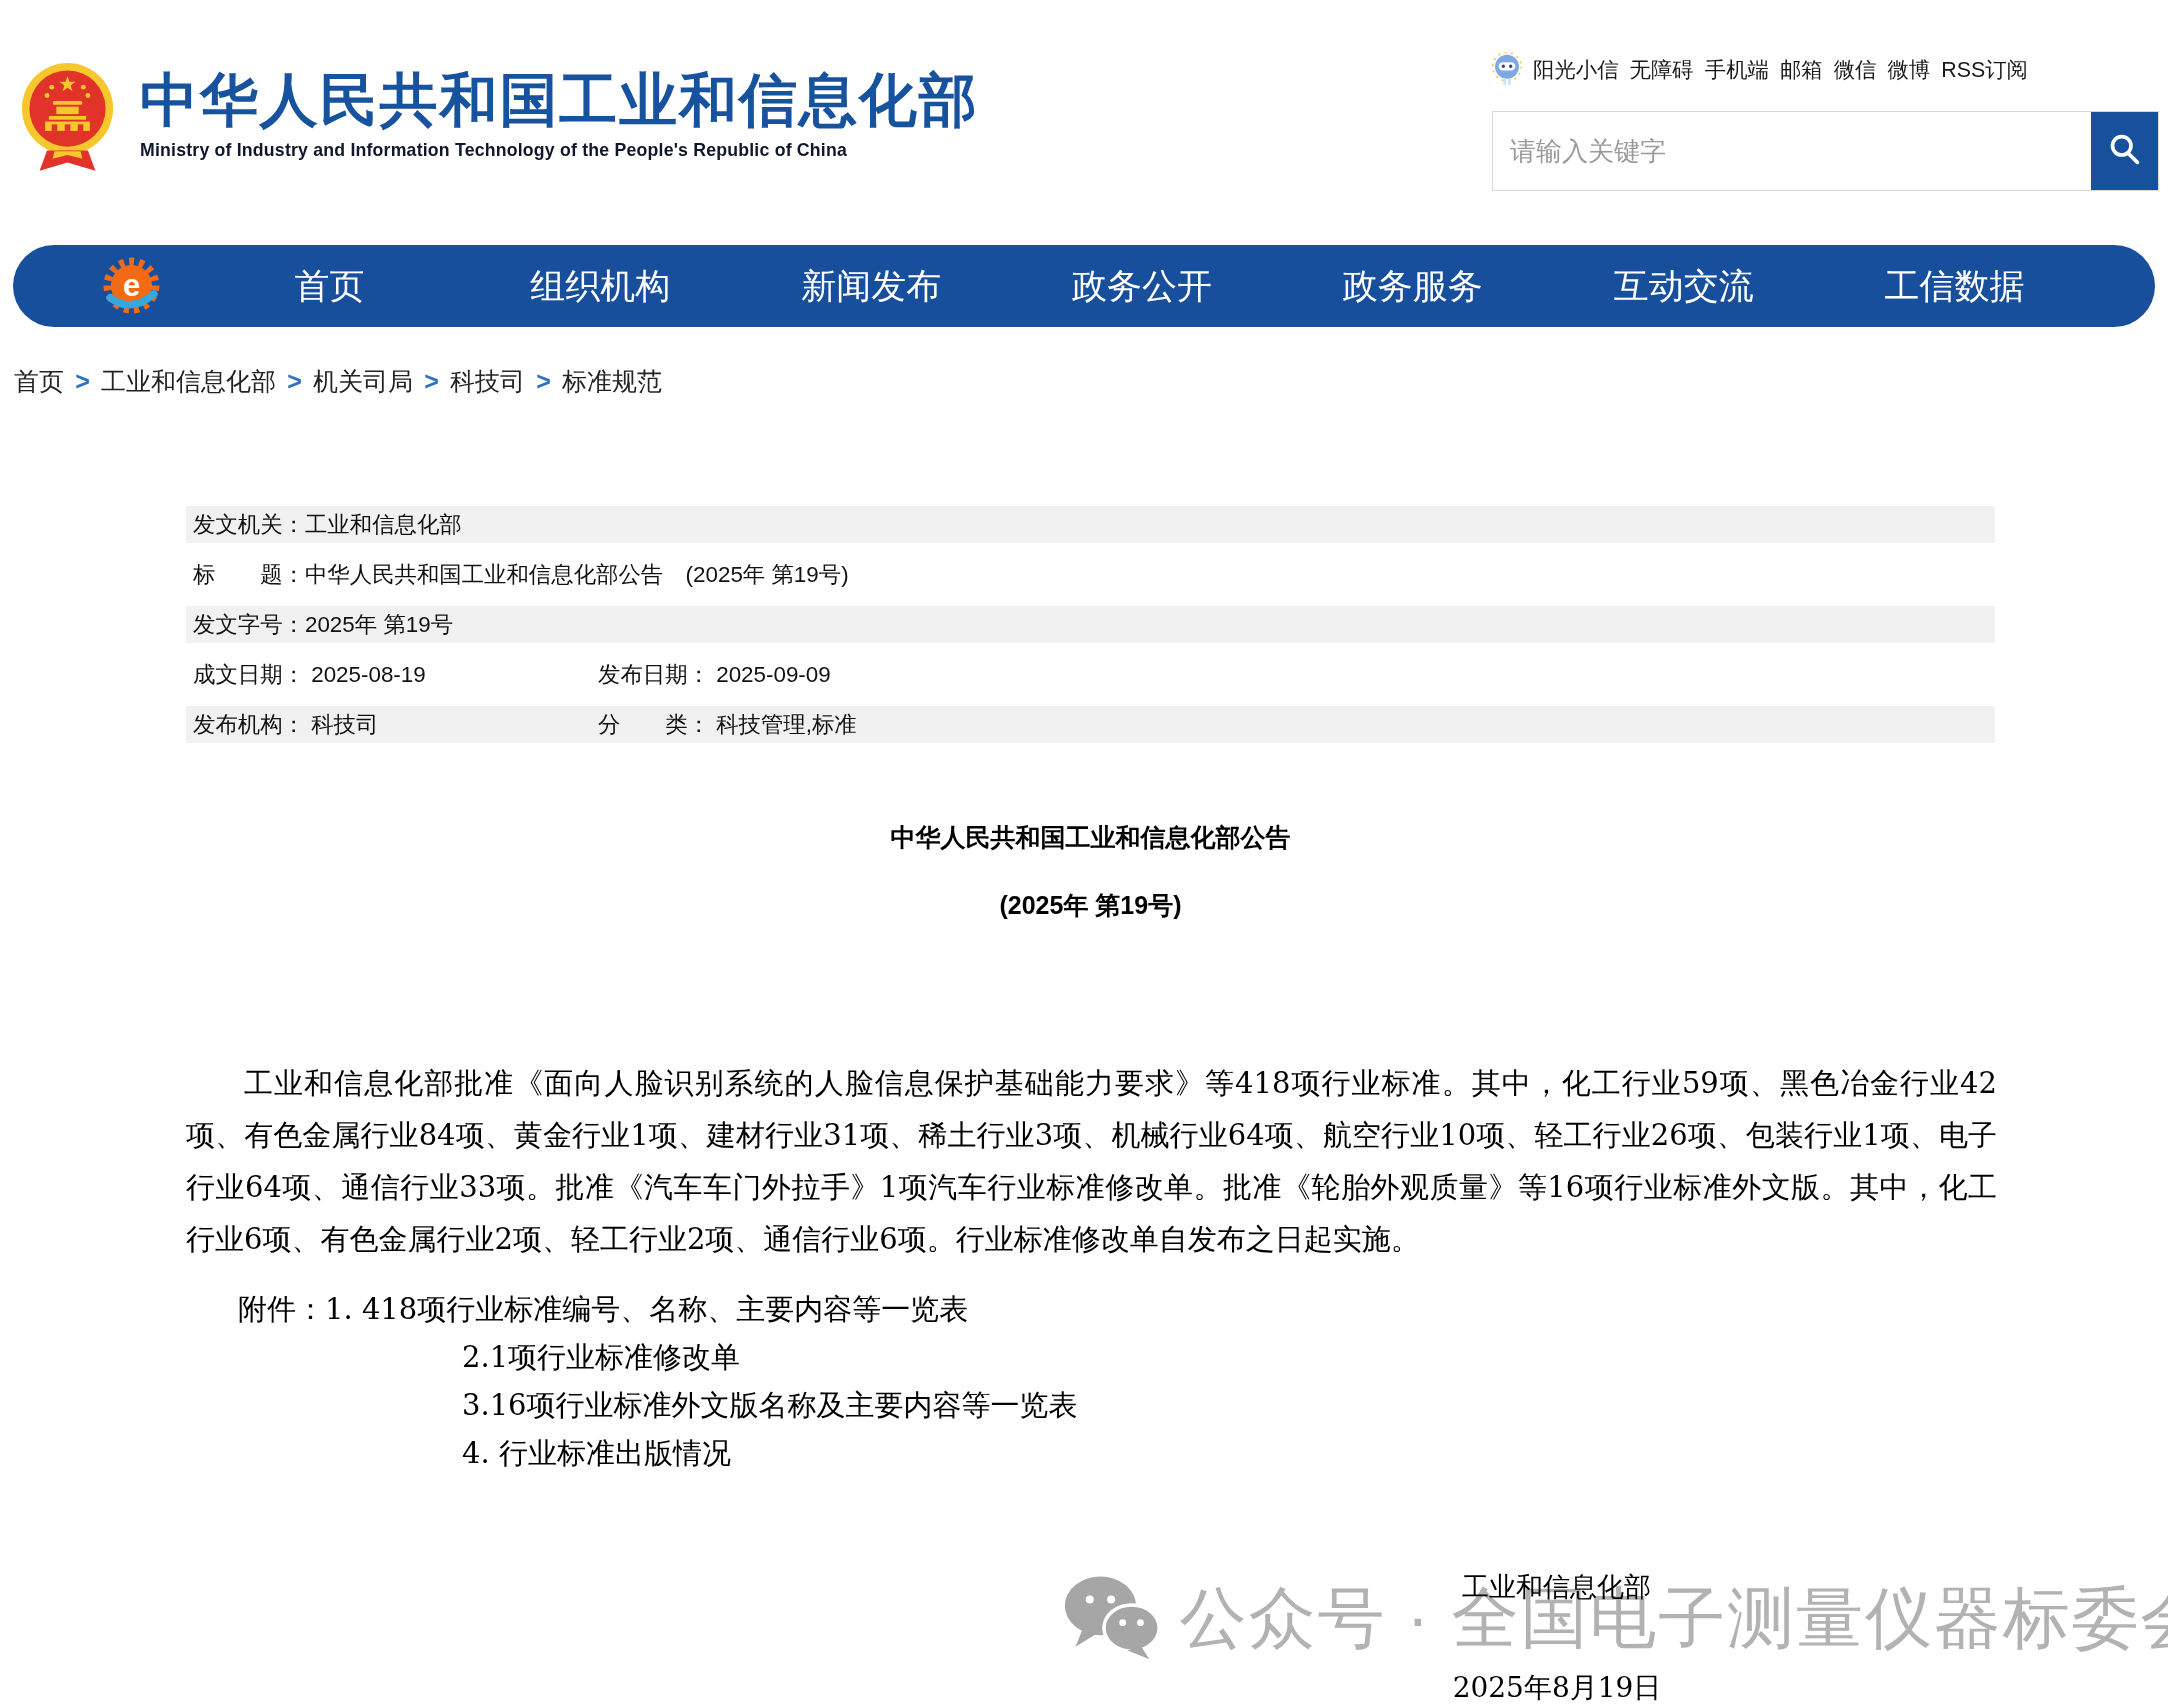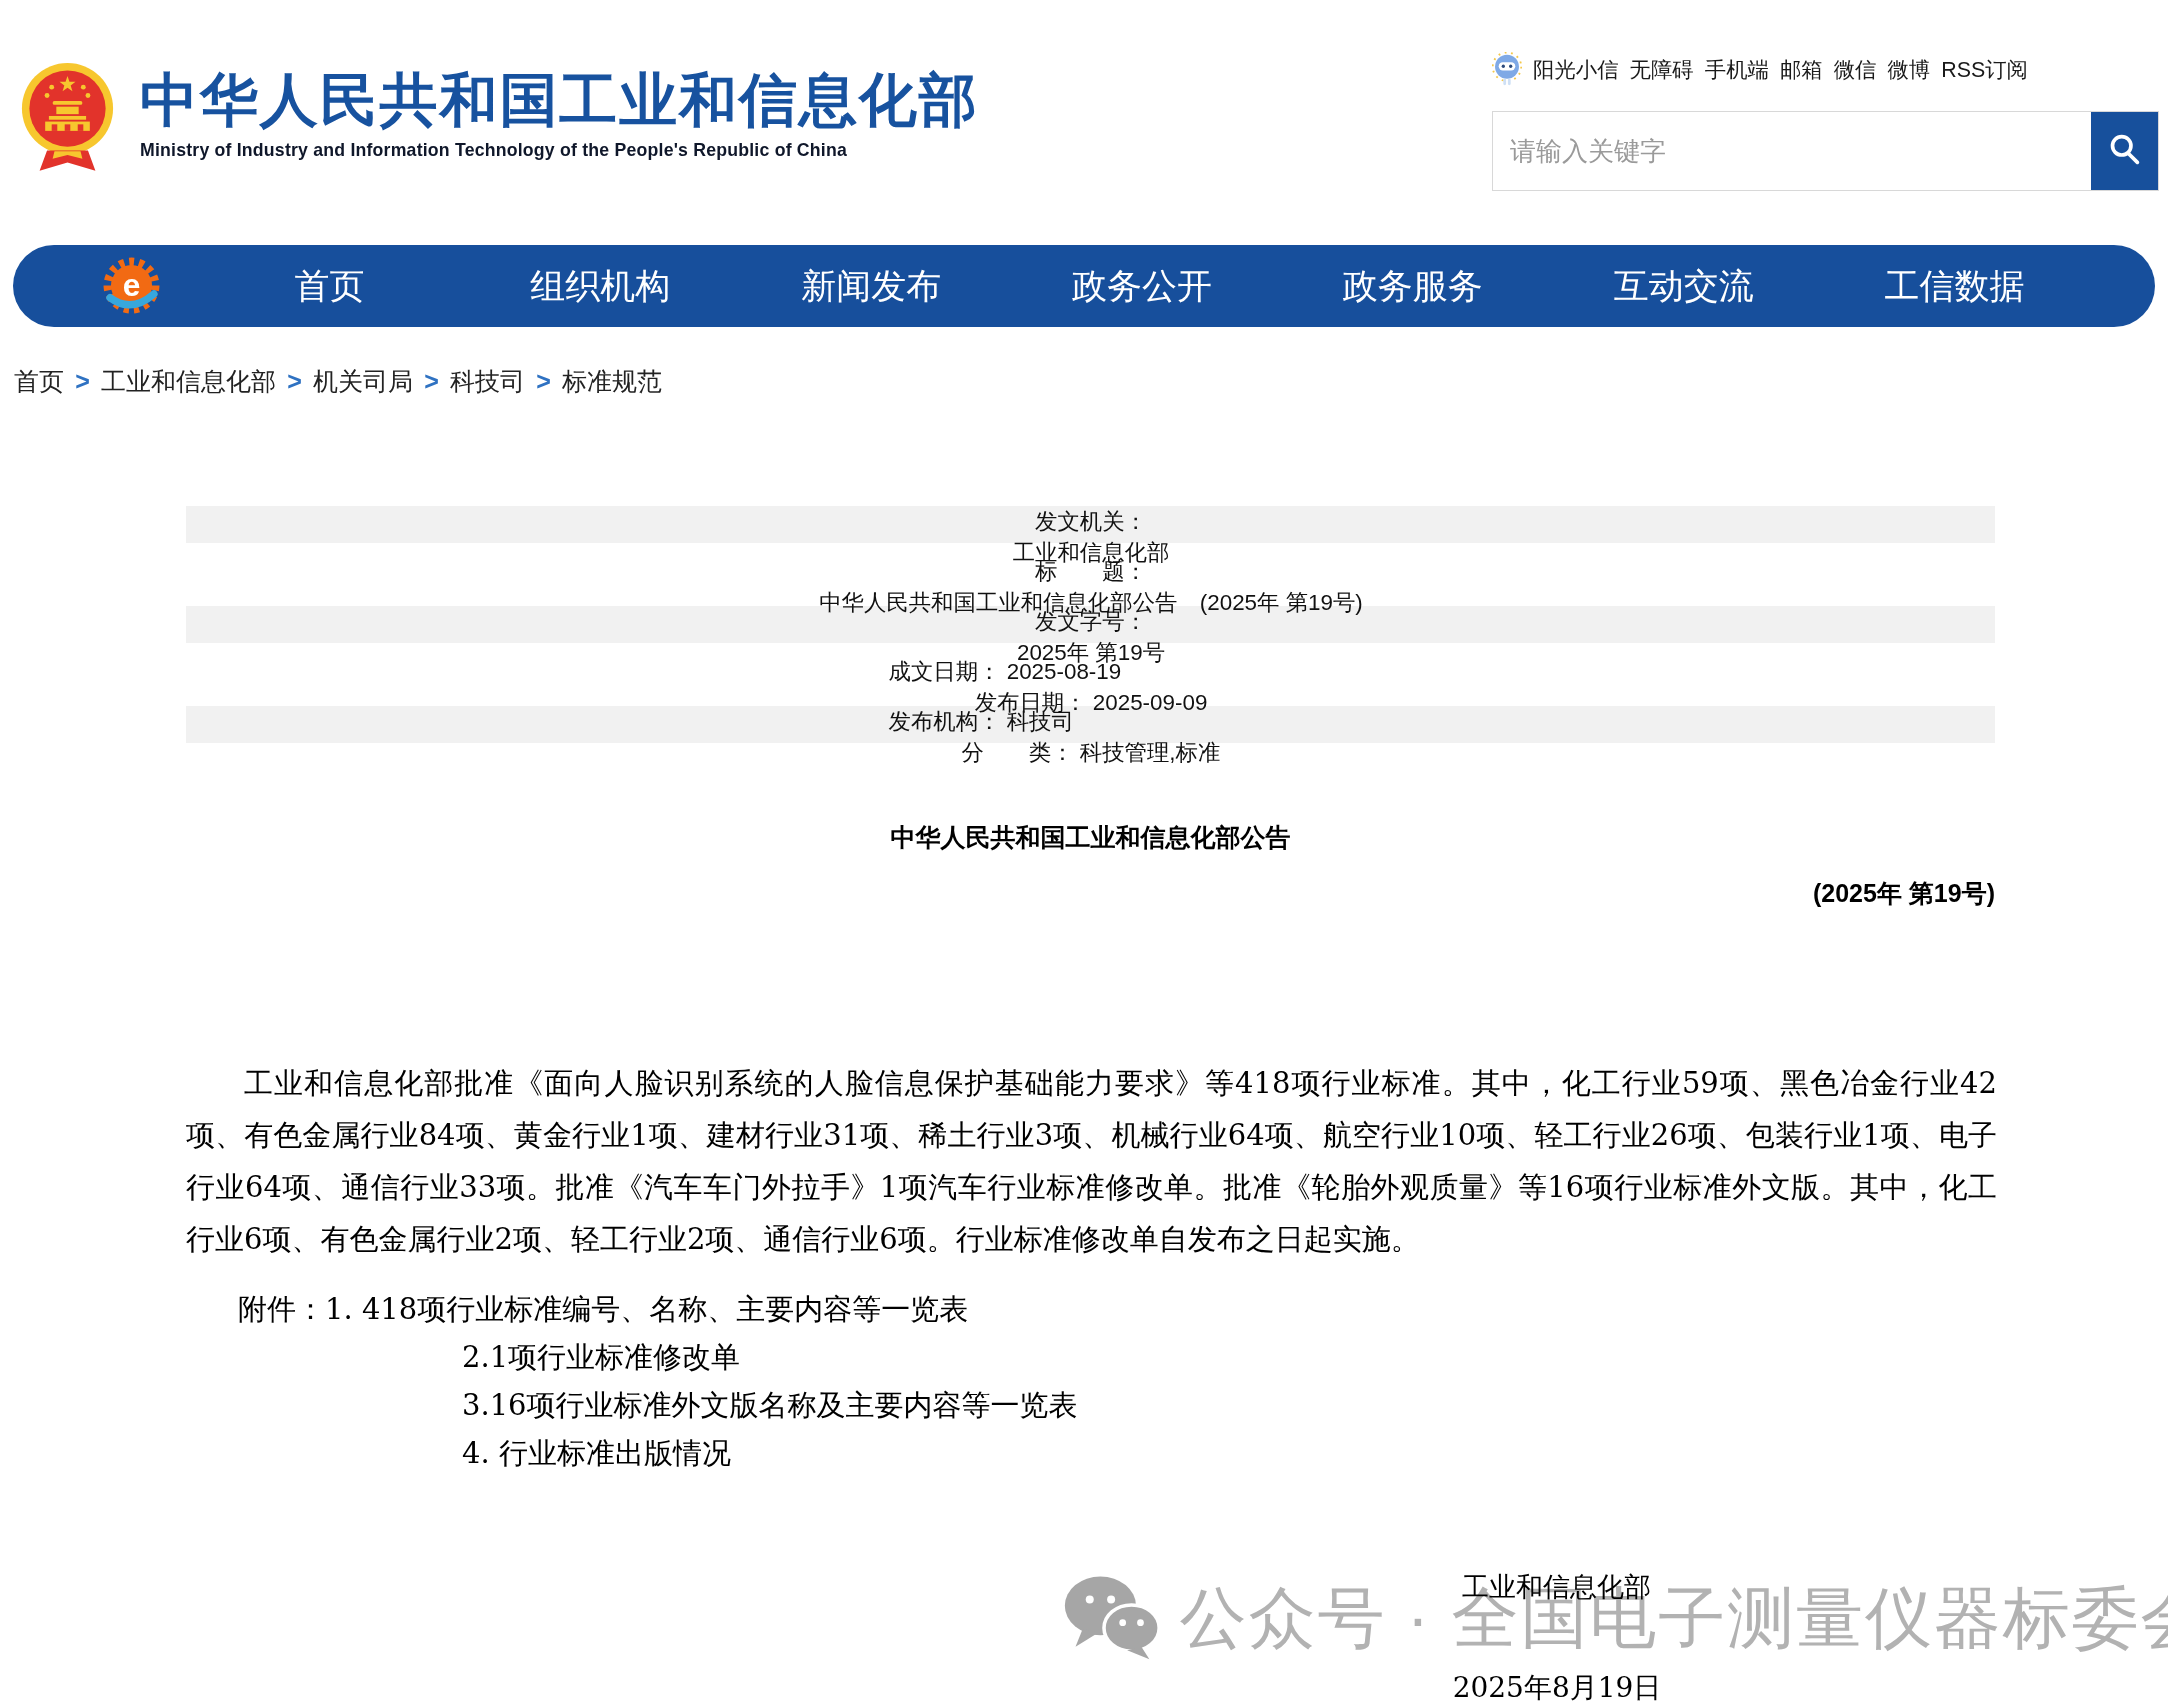--- a/index.html
+++ b/index.html
@@ -25,29 +25,29 @@
           display:flex;align-items:center;padding:0 65px 0 84px;box-sizing:border-box;}
   .nav-logo{width:69px;height:69px;flex:0 0 auto;margin-right:28px;}
   .nav-items{flex:1;display:flex;}
   .nav-item{flex:1;text-align:center;color:#ffffff;font-size:35px;font-weight:500;cursor:pointer;white-space:nowrap;}
   
   .breadcrumb{position:absolute;left:14px;top:365px;font-size:25px;color:#222;}
   .breadcrumb .crumb{cursor:pointer;}
   .breadcrumb .sep{color:#2f72c2;padding:0 11.2px;font-weight:bold;}
   
   .meta-table{position:absolute;left:186px;top:506px;width:1809px;font-size:22.4px;color:#111;}
-  .meta-row{height:37px;display:flex;align-items:center;padding-left:1px;box-sizing:border-box;margin-bottom:13px;flex-direction:column;}
+  .meta-row{height:37px;display:flex;align-items:center;padding-left:7px;box-sizing:border-box;margin-bottom:13px;}
   .meta-row.gray{background:#f1f1f1;}
   .meta-cell1{width:405px;flex:0 0 auto;}
   .meta-label{color:#111;}
   .meta-value{color:#111;}
   
   .doc-title{position:absolute;left:186px;top:813px;width:1809px;text-align:center;font-weight:bold;
              font-size:25px;color:#000;line-height:48px;font-family:"Liberation Sans",sans-serif;}
-  .doc-title .t2{margin-top:8px;text-align:right;}
+  .doc-title .t2{margin-top:20px;}
   .doc-body{position:absolute;left:186px;top:1025px;width:1811px;font-family:"DejaVu Serif","Liberation Serif",serif;
             font-size:29px;line-height:52px;text-align:justify;color:#000;margin-top:32px;}
   .doc-body p{margin:0;text-indent:2em;}
   .attachments{position:absolute;left:186px;top:1285px;font-family:"DejaVu Serif","Liberation Serif",serif;
                font-size:29px;line-height:48px;color:#000;}
   .att-line1{padding-left:52px;}
   .att-line{padding-left:276px;}
   .sig{position:absolute;left:1454px;top:1569px;width:205px;text-align:center;font-size:27px;
        font-family:"DejaVu Serif","Liberation Serif",serif;color:#000;z-index:3;}
   .doc-date{position:absolute;left:1436px;top:1669px;width:242px;text-align:center;font-size:28px;

